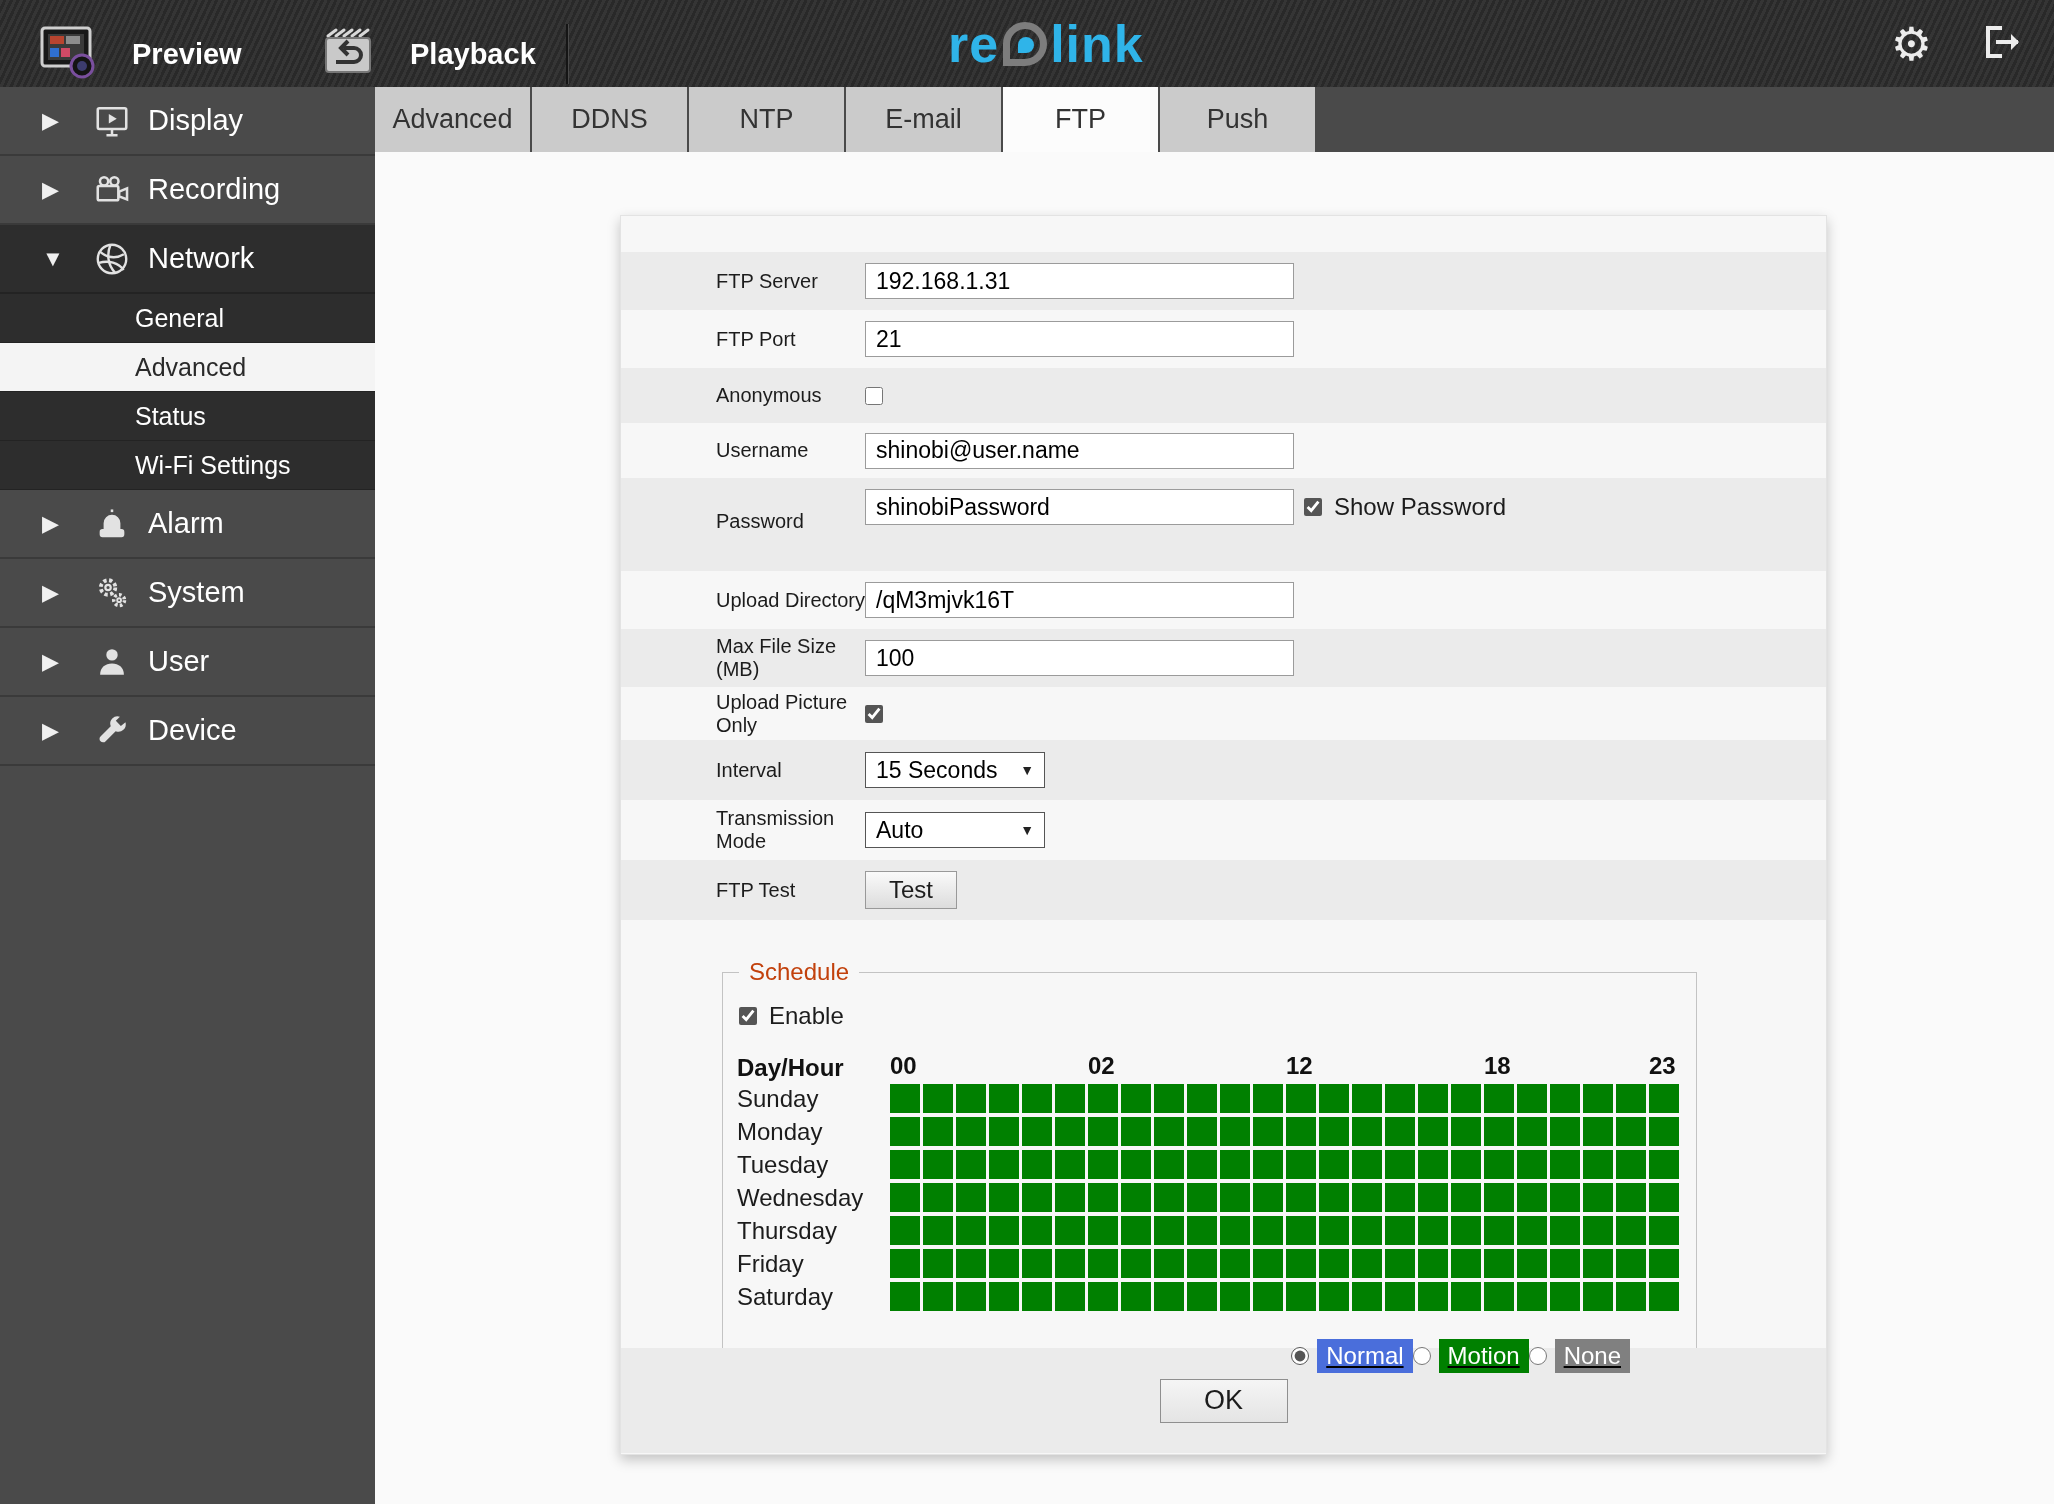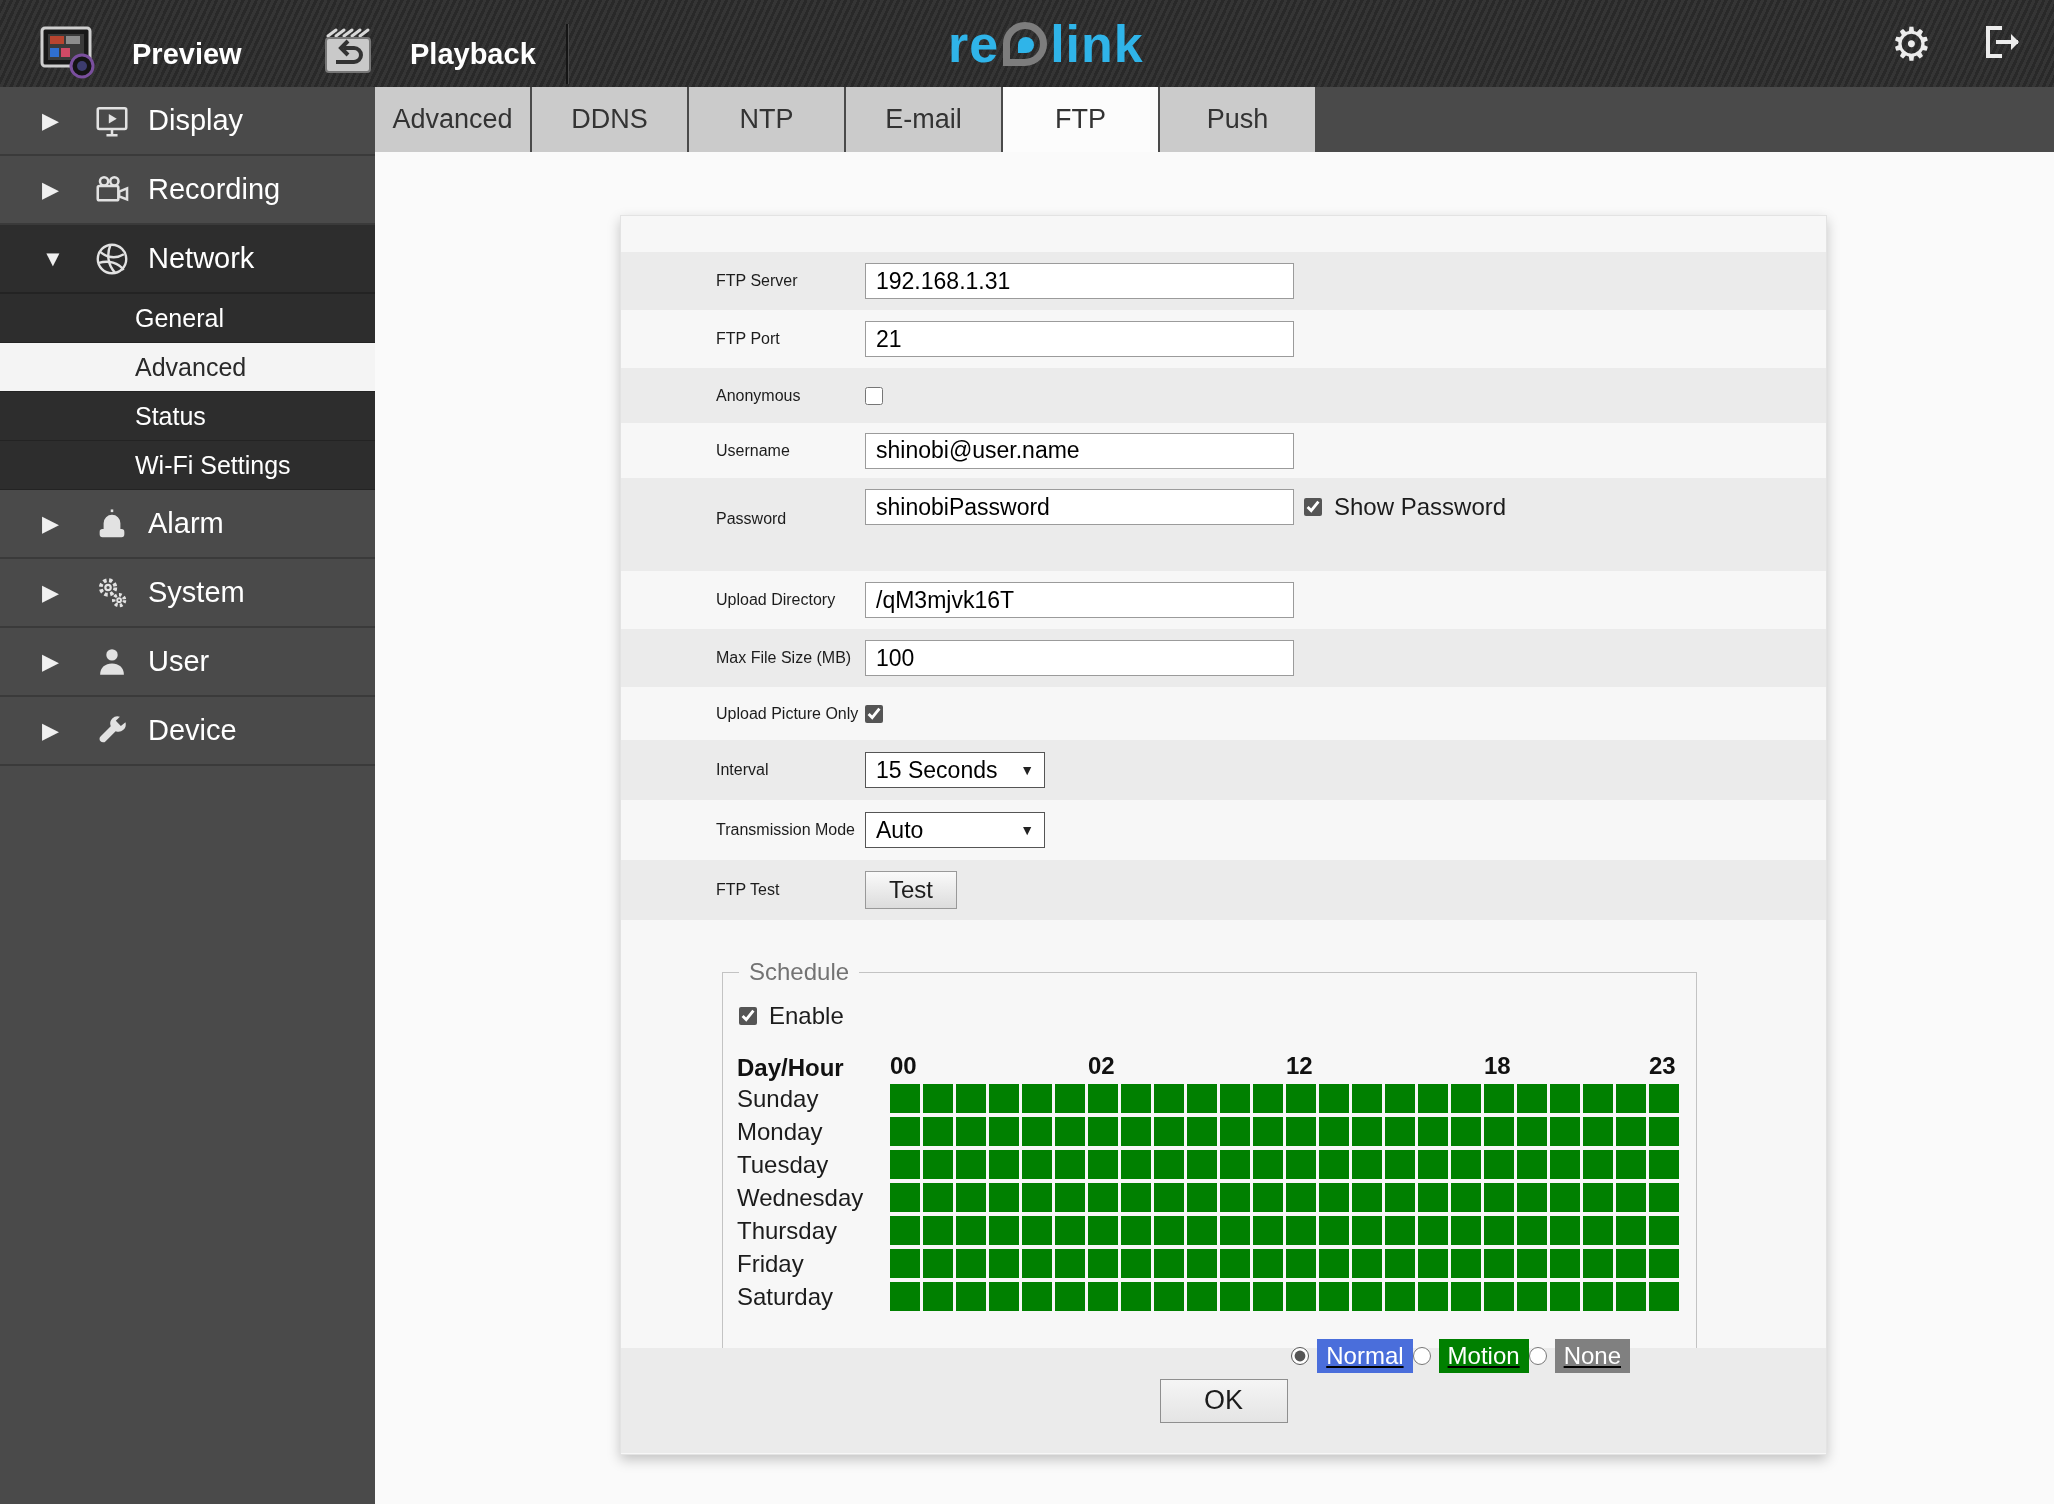--- a/index.html
+++ b/index.html
@@ -35,21 +35,21 @@
   .tab { width:155px; height:65px; margin-right:2px; background:#cbcbcb; color:#333; font-size:27px;
     display:flex; align-items:center; justify-content:center; cursor:pointer; }
   .tab.active { background:#fcfcfc; }
 
   
   .content { position:absolute; top:152px; left:375px; width:1679px; height:1352px; background:#fafafa; }
   .panel { position:absolute; left:245px; top:63px; width:1207px; height:1240px; background:#f7f7f7;
     border:1px solid #e3e3e3; box-shadow:0 5px 12px rgba(0,0,0,0.22); }
   .frow { display:flex; align-items:center; }
   .frow.gray { background:#ebebeb; }
-  .flabel { width:244px; padding-left:95px; font-size:16px; color:#1c1c1c; flex:0 0 244px; }
+  .flabel { width:244px; padding-left:95px; font-size:20px; color:#1c1c1c; flex:0 0 244px; }
   .fctrl { flex:1; display:flex; align-items:center; }
   .tinput { width:429px; height:36px; border:1px solid #9b9b9b; background:#fff; font-size:23px;
     font-family:"Liberation Sans","DejaVu Sans",sans-serif; padding:0 10px; color:#000; }
   input[type=checkbox], input[type=radio] { width:18px; height:18px; accent-color:#555; }
   .cselect { width:180px; height:36px; border:1px solid #555; background:#fff; display:flex; align-items:center;
     justify-content:space-between; padding:0 10px; font-size:23px; cursor:pointer; }
   .cselect .sel-arrow { font-size:14px; color:#222; }
   .btn { border:1px solid #999; background:linear-gradient(#fafafa,#dcdcdc); font-size:24px; color:#1c1c1c;
     font-family:"Liberation Sans","DejaVu Sans",sans-serif; cursor:pointer; }
   .test-btn { width:92px; height:38px; }
@@ -58,21 +58,21 @@
   .spacer-row { height:36px; }
   .row-h58 { height:58px; } .row-h55 { height:55px; } .row-h53 { height:53px; } .row-h60 { height:60px; }
   .pass-row { height:93px; align-items:flex-start; }
   .pass-row .flabel { margin-top:32px; }
   .pass-col { display:flex; flex-direction:row; gap:10px; margin-top:11px; }
   .showpass-line { display:flex; align-items:center; gap:12px; font-size:24px; color:#1c1c1c; }
 
   
   .sched-section { height:428px; padding-top:38px; }
   fieldset.sched { margin-left:101px; width:965px; border:1px solid #c3c3c3; padding:6px 14px 14px 14px; background:transparent; }
-  fieldset.sched legend { font-size:24px; color:#737373; padding:0 10px; margin-left:2px; }
+  fieldset.sched legend { font-size:24px; color:#c2410c; padding:0 10px; margin-left:2px; }
   .enable-line { display:flex; align-items:center; gap:12px; font-size:24px; color:#1c1c1c; margin:10px 0 0 2px; }
   .sched-head { display:flex; margin-top:22px; height:32px; align-items:center; }
   .sched-corner { width:153px; font-size:24px; font-weight:bold; color:#111; }
   .hour-track { position:relative; width:792px; height:32px; }
   .hour-label { position:absolute; top:0; font-size:24px; font-weight:bold; color:#111; }
   .sg-row { display:flex; align-items:center; margin-bottom:4px; }
   .sg-label { width:153px; font-size:24px; color:#1c1c1c; }
   .sg-cells { display:flex; gap:3px; }
   .sg-cell { width:30px; height:29px; cursor:pointer; }
   .legend-line { display:flex; justify-content:flex-end; align-items:center; gap:0; margin:28px 52px 4px 0;text-decoration:underline; }

